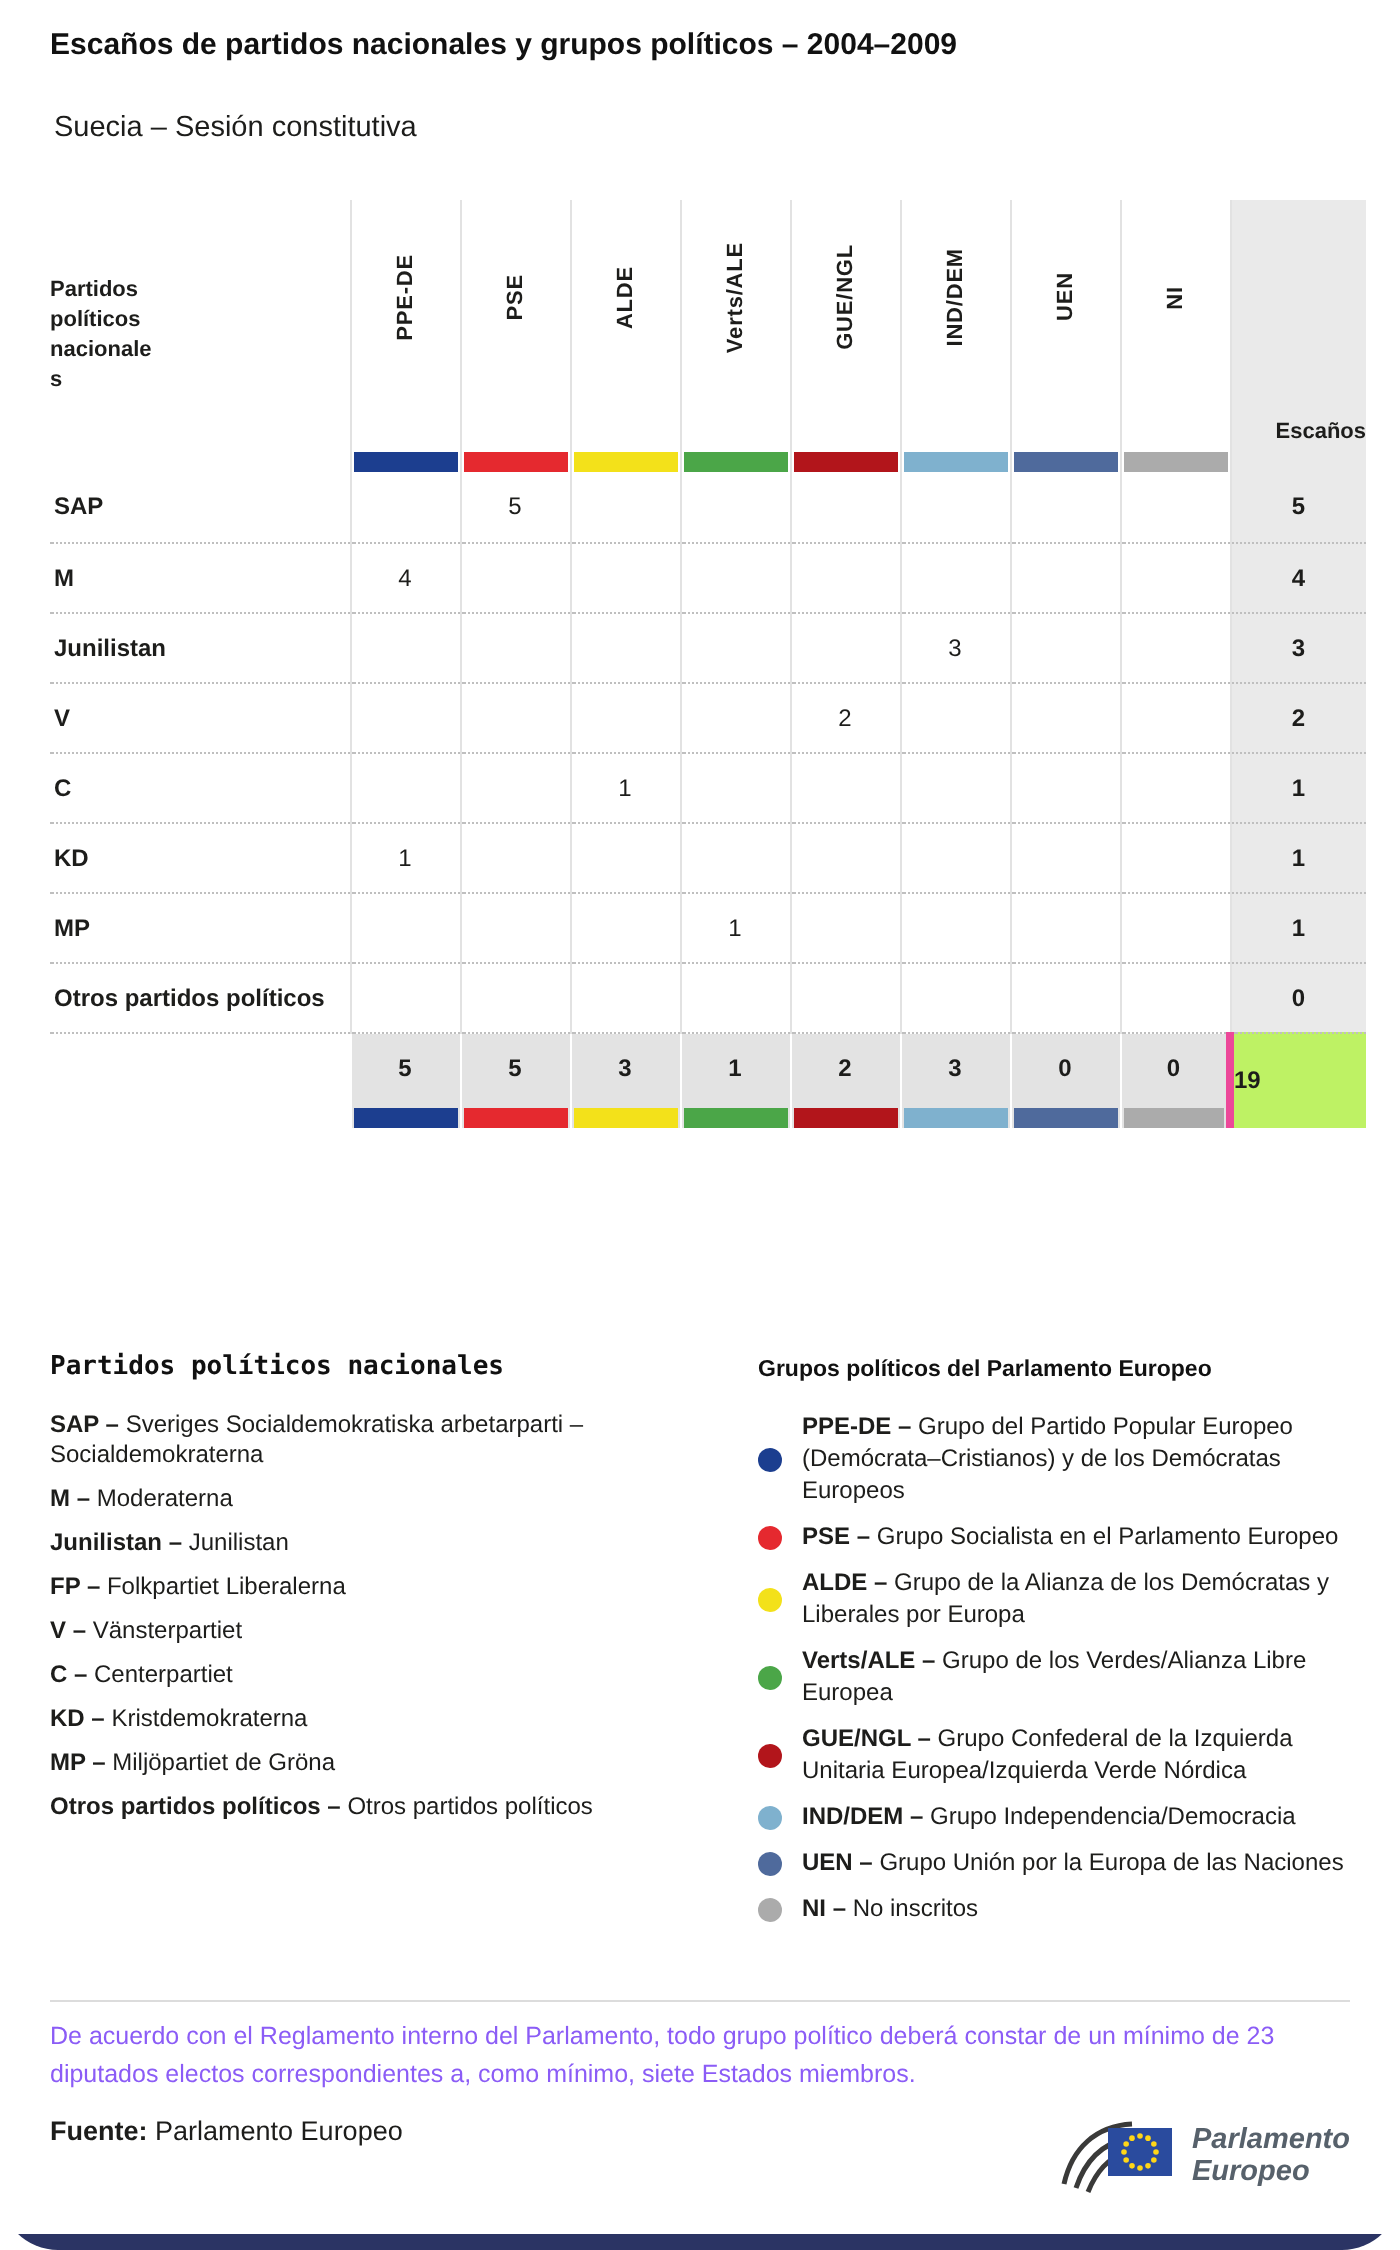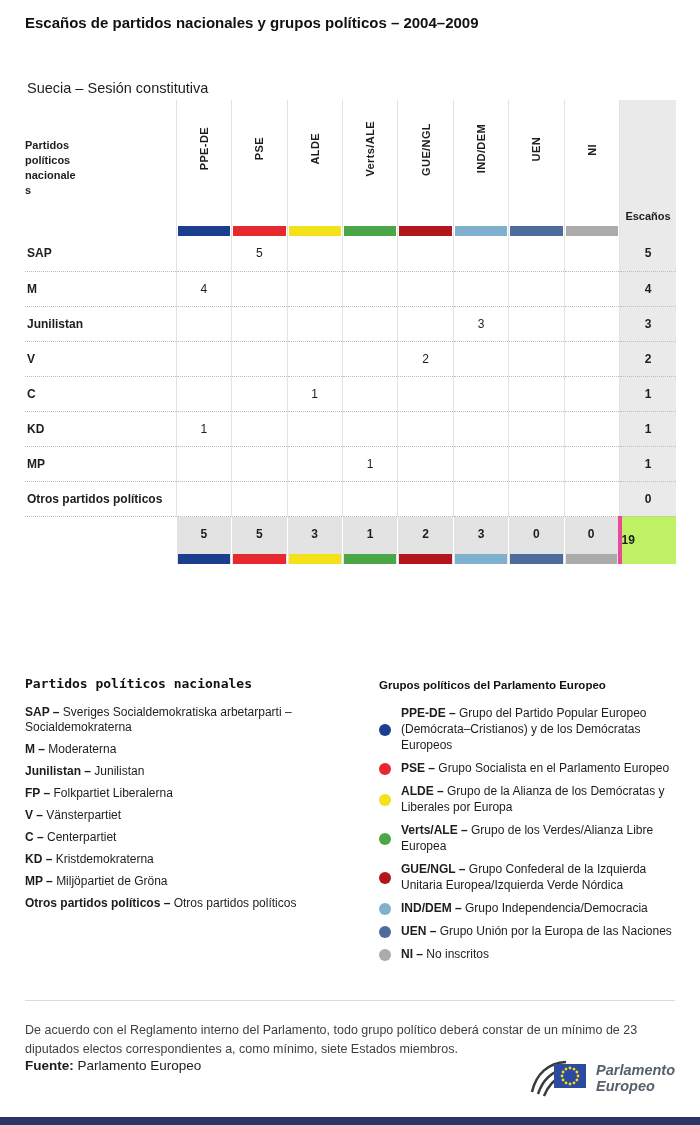--- a/index.html
+++ b/index.html
@@ -6,28 +6,29 @@
   html, body { background: #ffffff; }
   .page {
     position: relative;
     width: 700px;
     height: 1125px;
     background: #ffffff;
     font-family: "Liberation Sans", sans-serif;
     color: #1d1d1b;
     overflow: hidden;
     margin: 0 auto;
+    border-radius: 29px;
   }
   .title {
     position: absolute; top: 14px; left: 25px;
     font-size: 15px; font-weight: 700; color: #111111;
   }
   .subtitle {
     position: absolute; top: 56px; left: 27px;
-    font-size: 14.5px; font-weight: 400; color: #1d1d1b; margin-top: 24px;
+    font-size: 14.5px; font-weight: 400; color: #1d1d1b;
   }
 
   
   .tablewrap { position: absolute; top: 100px; left: 25px; }
   table { border-collapse: collapse; table-layout: fixed; width: 651px; }
   th, td { padding: 0; }
   thead th { height: 136px; }
   th.corner { width: 150px; vertical-align: middle; text-align: left; }
   .corner-text {
     display: inline-block; width: 56px;
@@ -42,22 +43,22 @@
   }
   .vlabel {
     display: inline-block;
     writing-mode: vertical-rl;
     transform: rotate(180deg);
     font-size: 11px; font-weight: 700; letter-spacing: 0.4px;
     white-space: nowrap;
   }
   .hbar, .hbar2 { position: absolute; bottom: 0; left: 1px; right: 1px; height: 10px; }
   th.seats-head {
-    width: 56px; background: #eaeaea;
-    vertical-align: bottom; text-align: center;
+    width: 68px; background: #eaeaea;
+    vertical-align: bottom; text-align: right;
     font-size: 11px; font-weight: 700;
     padding-bottom: 14px;
     border-left: 1px solid #e2e2e2;
   }
   tbody td {
     height: 35px; font-size: 12px;
     border-bottom: 1px dotted #bfbfbf;
     vertical-align: middle;
   }
   td.party { text-align: left; font-weight: 700; padding-left: 2px; }
@@ -86,22 +87,22 @@
   }
   .legend-right h3 { font-size: 11.5px; font-weight: 700; margin: 3px 0 14px 0; color: #111; }
   .party-item { font-size: 12px; line-height: 15px; margin-bottom: 7px; }
   .party-item b { font-weight: 700; }
   .group-item { display: flex; gap: 10px; margin-bottom: 7px; font-size: 12px; line-height: 16px; align-items: center; }
   .dot { width: 12px; height: 12px; border-radius: 50%; flex: 0 0 12px; margin-top: 2px; }
 
   
   .footnote {
     position: absolute; top: 1000px; left: 25px; width: 650px;
-    border-top: 1px solid #dcdcdc; padding-top: 20px;
-    font-size: 12.5px; line-height: 19px; color: #404040;
+    border-top: 1px solid #dcdcdc; padding-top: 8px;
+    font-size: 12.5px; line-height: 19px; color: #8b5cf6;
   }
   .footer {
     position: absolute; top: 1058px; left: 25px; width: 650px; height: 54px;
     display: flex; justify-content: space-between; align-items: flex-start;
   }
   .source { font-size: 13.5px; }
   .source b { font-weight: 700; }
   .logo { display: flex; align-items: center; gap: 8px; font-style: italic; }
   .logo-text { font-size: 14.5px; font-weight: 700; color: #57616b; line-height: 16px; }
   .bottom-bar { position: absolute; left: 0; bottom: 0; width: 100%; height: 8px; }

